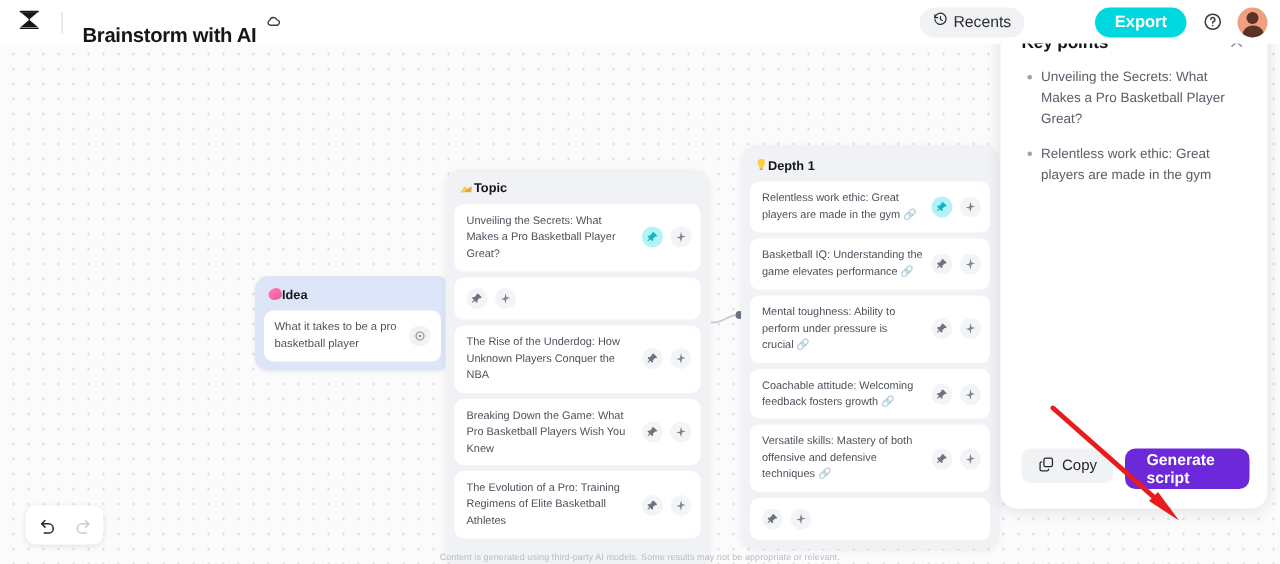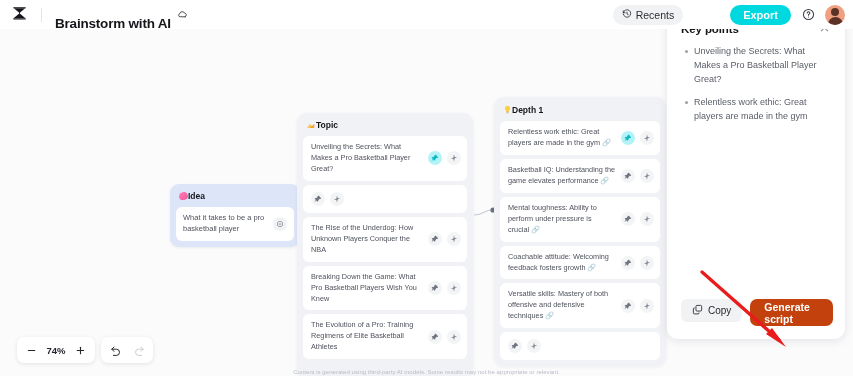--- a/index.html
+++ b/index.html
@@ -164,21 +164,21 @@
   }
   .copy-btn {
     display: flex; align-items: center; gap: 5px;
     height: 23px; padding: 0 11px;
     background: #f1f2f4; border-radius: 6px;
     font-size: 10px; color: #25272d; font-weight: 500;
     cursor: pointer;
   }
   .gen-script-btn {
     height: 27px; padding: 10px 14px;
-    background: #c2410c; border-radius: 7px;
+    background: #6d28d9; border-radius: 7px;
     display: flex; align-items: center;
     font-size: 10.5px; font-weight: bold; color: #ffffff;
     cursor: pointer; margin-left: auto;
   }
 
   
   .toolbar {
     position: absolute; left: 17px; bottom: 13px;
     display: flex; align-items: center; gap: 6px;
     z-index: 30;
@@ -456,34 +456,20 @@
               <path d="M12 1.5l2.1 7.4 7.4 2.1-7.4 2.1L12 22.5l-2.1-7.4L2.5 13l7.4-2.1z" fill="#80848f"></path>
             </svg>
         </div>
       </div>
 
     </div>
 
     <div class="toolbar">
       <div class="tb-group">
         <div class="tb-btn">
-          <svg width="11" height="11" viewBox="0 0 24 24" stroke="#25272d" stroke-width="2.4" stroke-linecap="round">
-              <line x1="5" y1="12" x2="19" y2="12"></line>
-            </svg>
-        </div>
-        <div class="zoom-val">74%</div>
-        <div class="tb-btn">
-          <svg width="11" height="11" viewBox="0 0 24 24" stroke="#25272d" stroke-width="2.4" stroke-linecap="round">
-              <line x1="5" y1="12" x2="19" y2="12"></line>
-              <line x1="12" y1="5" x2="12" y2="19"></line>
-            </svg>
-        </div>
-      </div>
-      <div class="tb-group">
-        <div class="tb-btn">
           <svg width="12" height="12" viewBox="0 0 24 24" fill="none" stroke="#25272d" stroke-width="2" stroke-linecap="round" stroke-linejoin="round">
               <polyline points="8 6 3.6 10.4 8 14.8"></polyline>
               <path d="M3.6 10.4h9.2a6.2 6.2 0 0 1 0 12.4H7"></path>
             </svg>
         </div>
         <div class="tb-btn">
           <svg width="12" height="12" viewBox="0 0 24 24" fill="none" stroke="#c9ccd3" stroke-width="2" stroke-linecap="round" stroke-linejoin="round">
               <polyline points="16 6 20.4 10.4 16 14.8"></polyline>
               <path d="M20.4 10.4h-9.2a6.2 6.2 0 0 0 0 12.4H17"></path>
             </svg>

